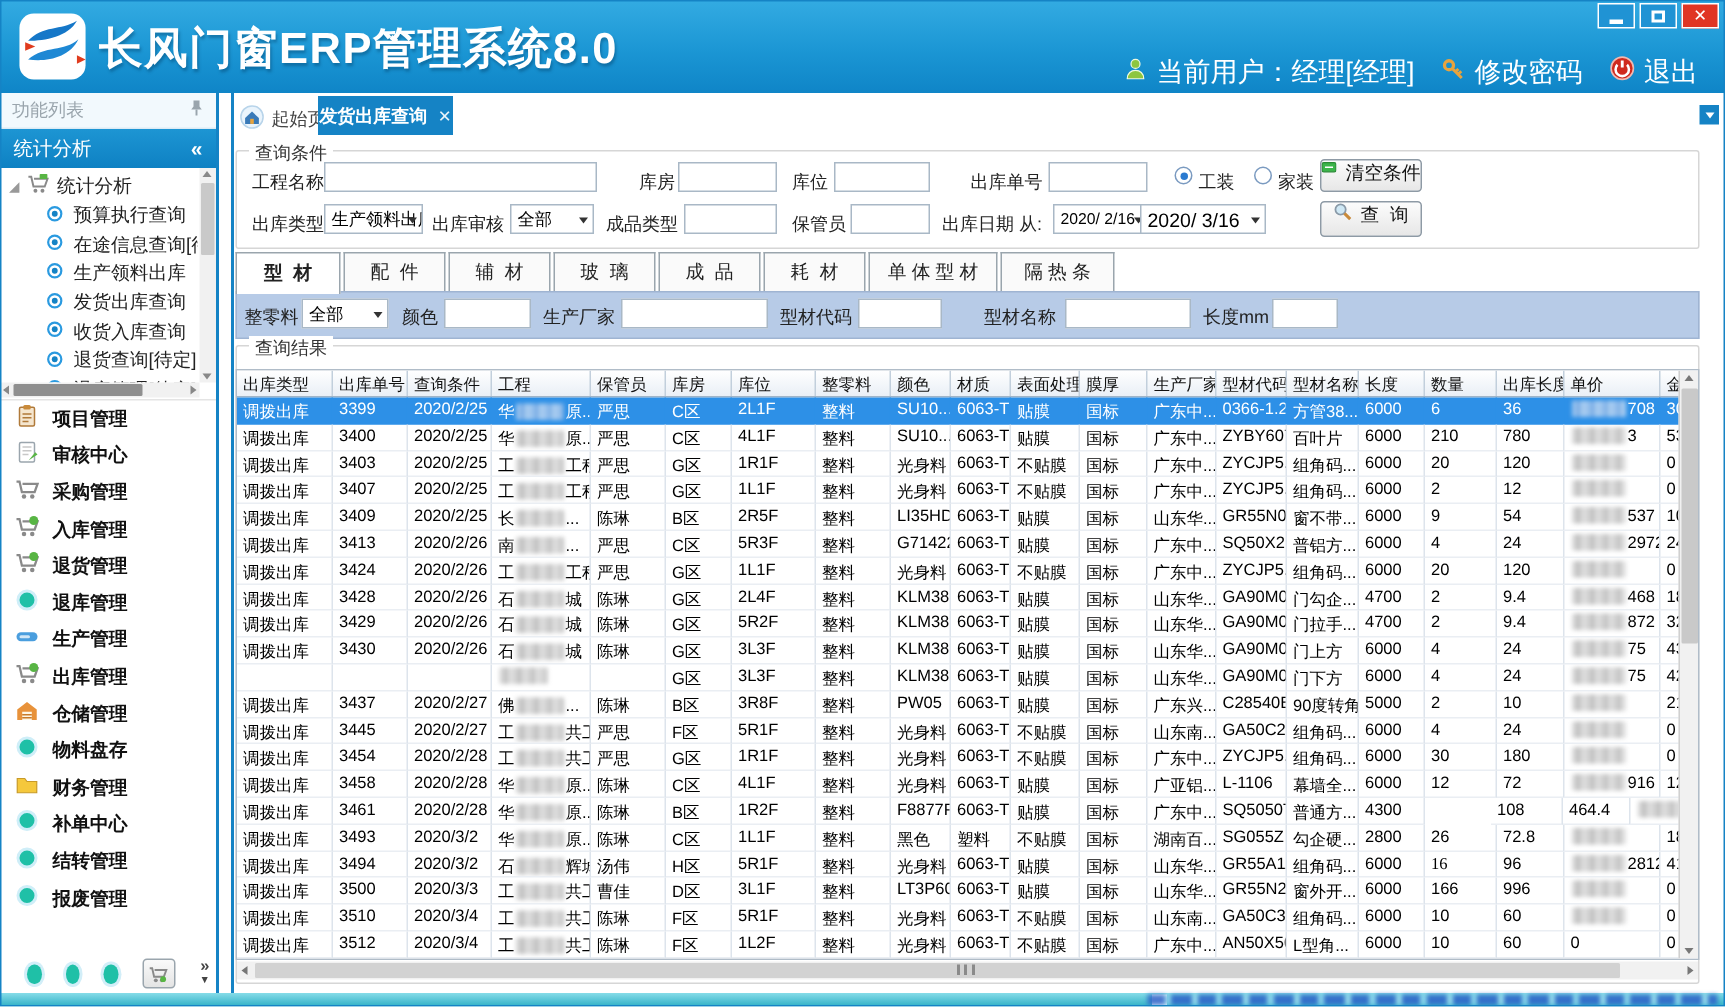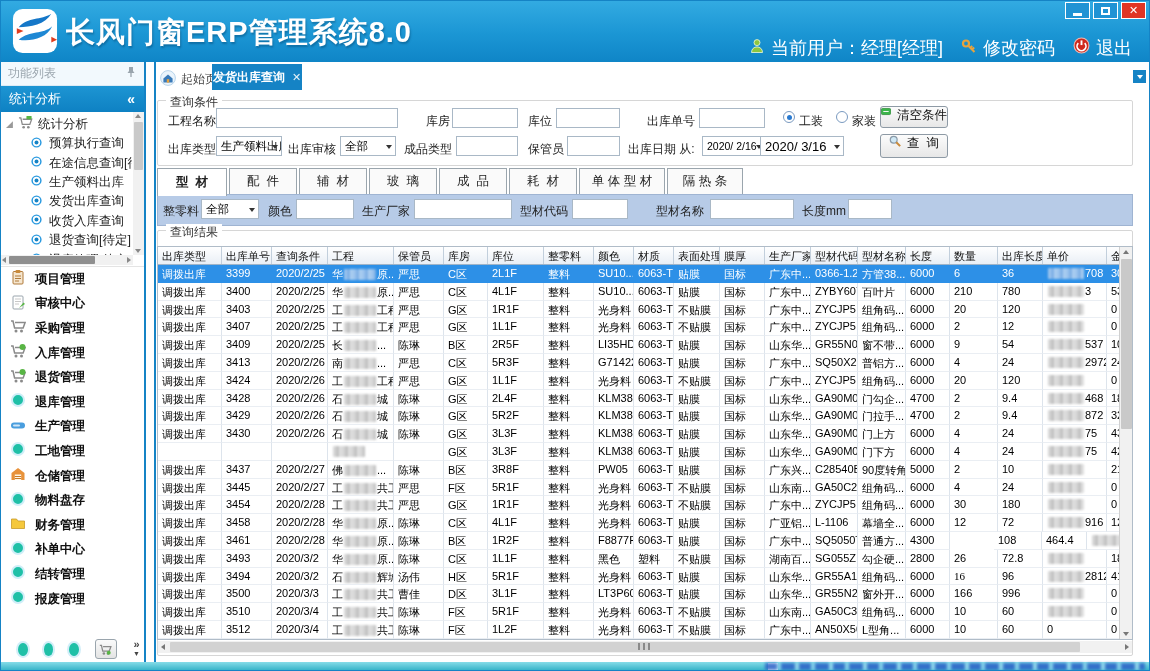--- a/index.html
+++ b/index.html
@@ -266,23 +266,26 @@
       </div>
       <div class="menu-item">
         <span><svg width="16" height="16" viewBox="0 0 16 16">
             <rect x="1" y="5.5" width="14" height="6" rx="3" fill="#4a9ede"></rect>
             <rect x="3" y="7.5" width="7" height="2" rx="1" fill="#fff" opacity=".75"></rect>
           </svg></span>
         <span class="mlabel">生产管理</span>
       </div>
       <div class="menu-item">
         <span><svg width="16" height="16" viewBox="0 0 16 16">
-            <circle cx="8" cy="8" r="6" fill="#1fc0a7" stroke="#cfeef8" stroke-width="2"></circle>
-          </svg></span>
-        <span class="mlabel">工地管理</span>
+            <path d="M1 3h2l1.6 7h8.5l2-5.5H5" fill="none" stroke="#8a8a8a" stroke-width="1.5"></path>
+            <circle cx="6" cy="13" r="1.5" fill="#8a8a8a"></circle>
+            <circle cx="11.5" cy="13" r="1.5" fill="#8a8a8a"></circle>
+            <circle cx="12.5" cy="4" r="3" fill="#58b544"></circle>
+          </svg></span>
+        <span class="mlabel">出库管理</span>
       </div>
       <div class="menu-item">
         <span><svg width="16" height="16" viewBox="0 0 16 16">
             <path d="M1.5 7 8 2l6.5 5v7h-13z" fill="#e8923a"></path>
             <rect x="4.8" y="8.5" width="6.4" height="5.5" fill="#fdf6e4"></rect>
             <path d="M4.8 10.5h6.4M4.8 12.5h6.4" stroke="#c87a28"></path>
           </svg></span>
         <span class="mlabel">仓储管理</span>
       </div>
       <div class="menu-item">

